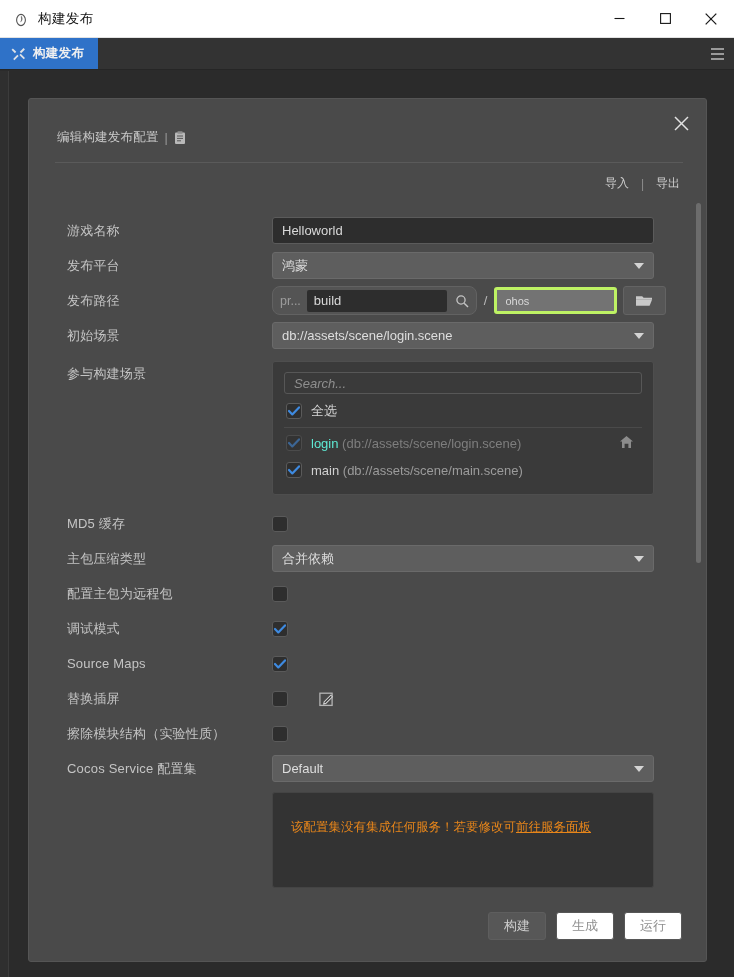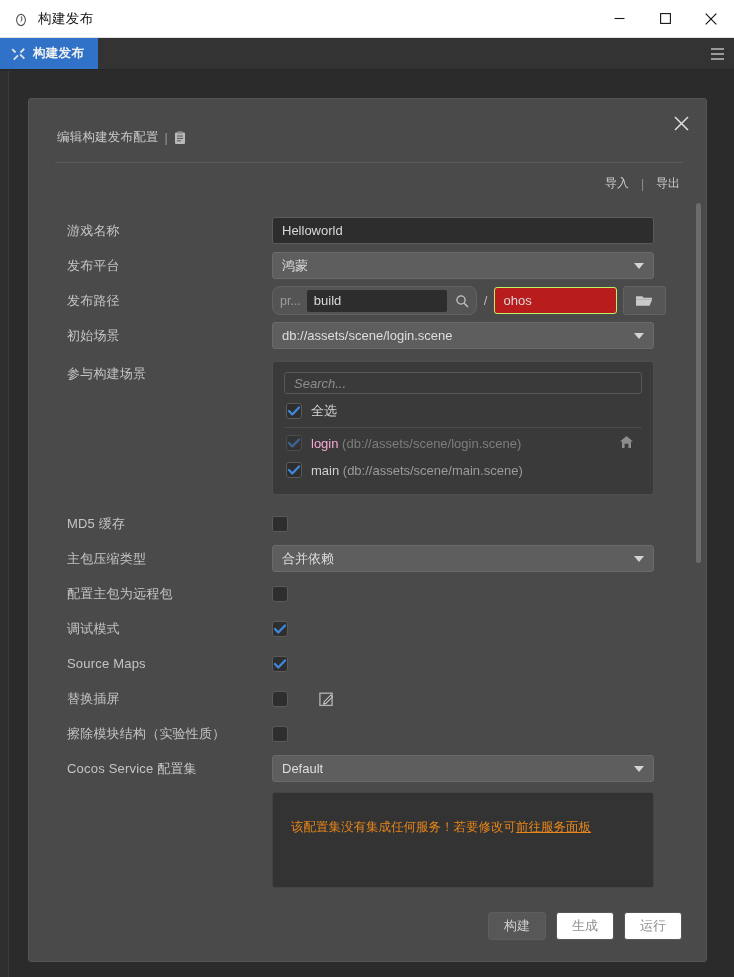--- a/index.html
+++ b/index.html
@@ -167,22 +167,22 @@
   .path-prefix { font-size: 12.5px; color: #9d9d9d; white-space: nowrap; }
   .path-input {
     width: 140px; height: 22px;
     background: #2d2d2d; border: none; border-radius: 2px;
     color: #d9d9d9; font-size: 13px; font-family: inherit; padding: 0 7px;
   }
   .path-search { width: 18px; height: 18px; display:flex; align-items:center; justify-content:center; }
   .path-slash { font-size: 13px; color: #b9b9b9; margin: 0 7px; }
   .path-input2 {
     width: 123px; height: 27px;
-    background: #b91c1c; border: 1px solid #bef264; border-radius: 3px;
-    color: #d9d9d9; font-size: 13px; font-family: inherit; padding: 0 8px;
+    background: #737373; border: 3px solid #bef264; border-radius: 3px;
+    color: #d9d9d9; font-size: 11px; font-family: inherit; padding: 0 8px;
   }
   .folder-btn {
     width: 43px; height: 29px; margin-left: 6px;
     background: #565656; border: 1px solid #636363; border-radius: 3px;
     display: flex; align-items: center; justify-content: center;
   }
 
   
   .scene-box {
     width: 382px;
@@ -203,21 +203,21 @@
   }
   .scene-all-label { font-size: 13px; color: #d6d6d6; }
   .scene-item {
     display: flex; align-items: center; gap: 9px;
     padding: 7px 0 4px 2px;
     position: relative;
   }
   .scene-item-text { font-size: 13px; }
   .scene-item-name { color: #d0d0d0; }
   .scene-item-path { color: #9b9b9b; }
-  .scene-item.disabled .scene-item-name { color: #f9a8d4; }
+  .scene-item.disabled .scene-item-name { color: #5eead4; }
   .scene-item.disabled .scene-item-path { color: #7e7e7e; }
   .home-icon {
     position: absolute; right: 8px; top: 50%; transform: translateY(-50%);
     width: 15px; height: 15px;
   }
 
   
   .cb {
     width: 16px; height: 16px; flex: 0 0 16px;
     background: #2e2e2e; border: 1px solid #5a5a5a; border-radius: 3px;

